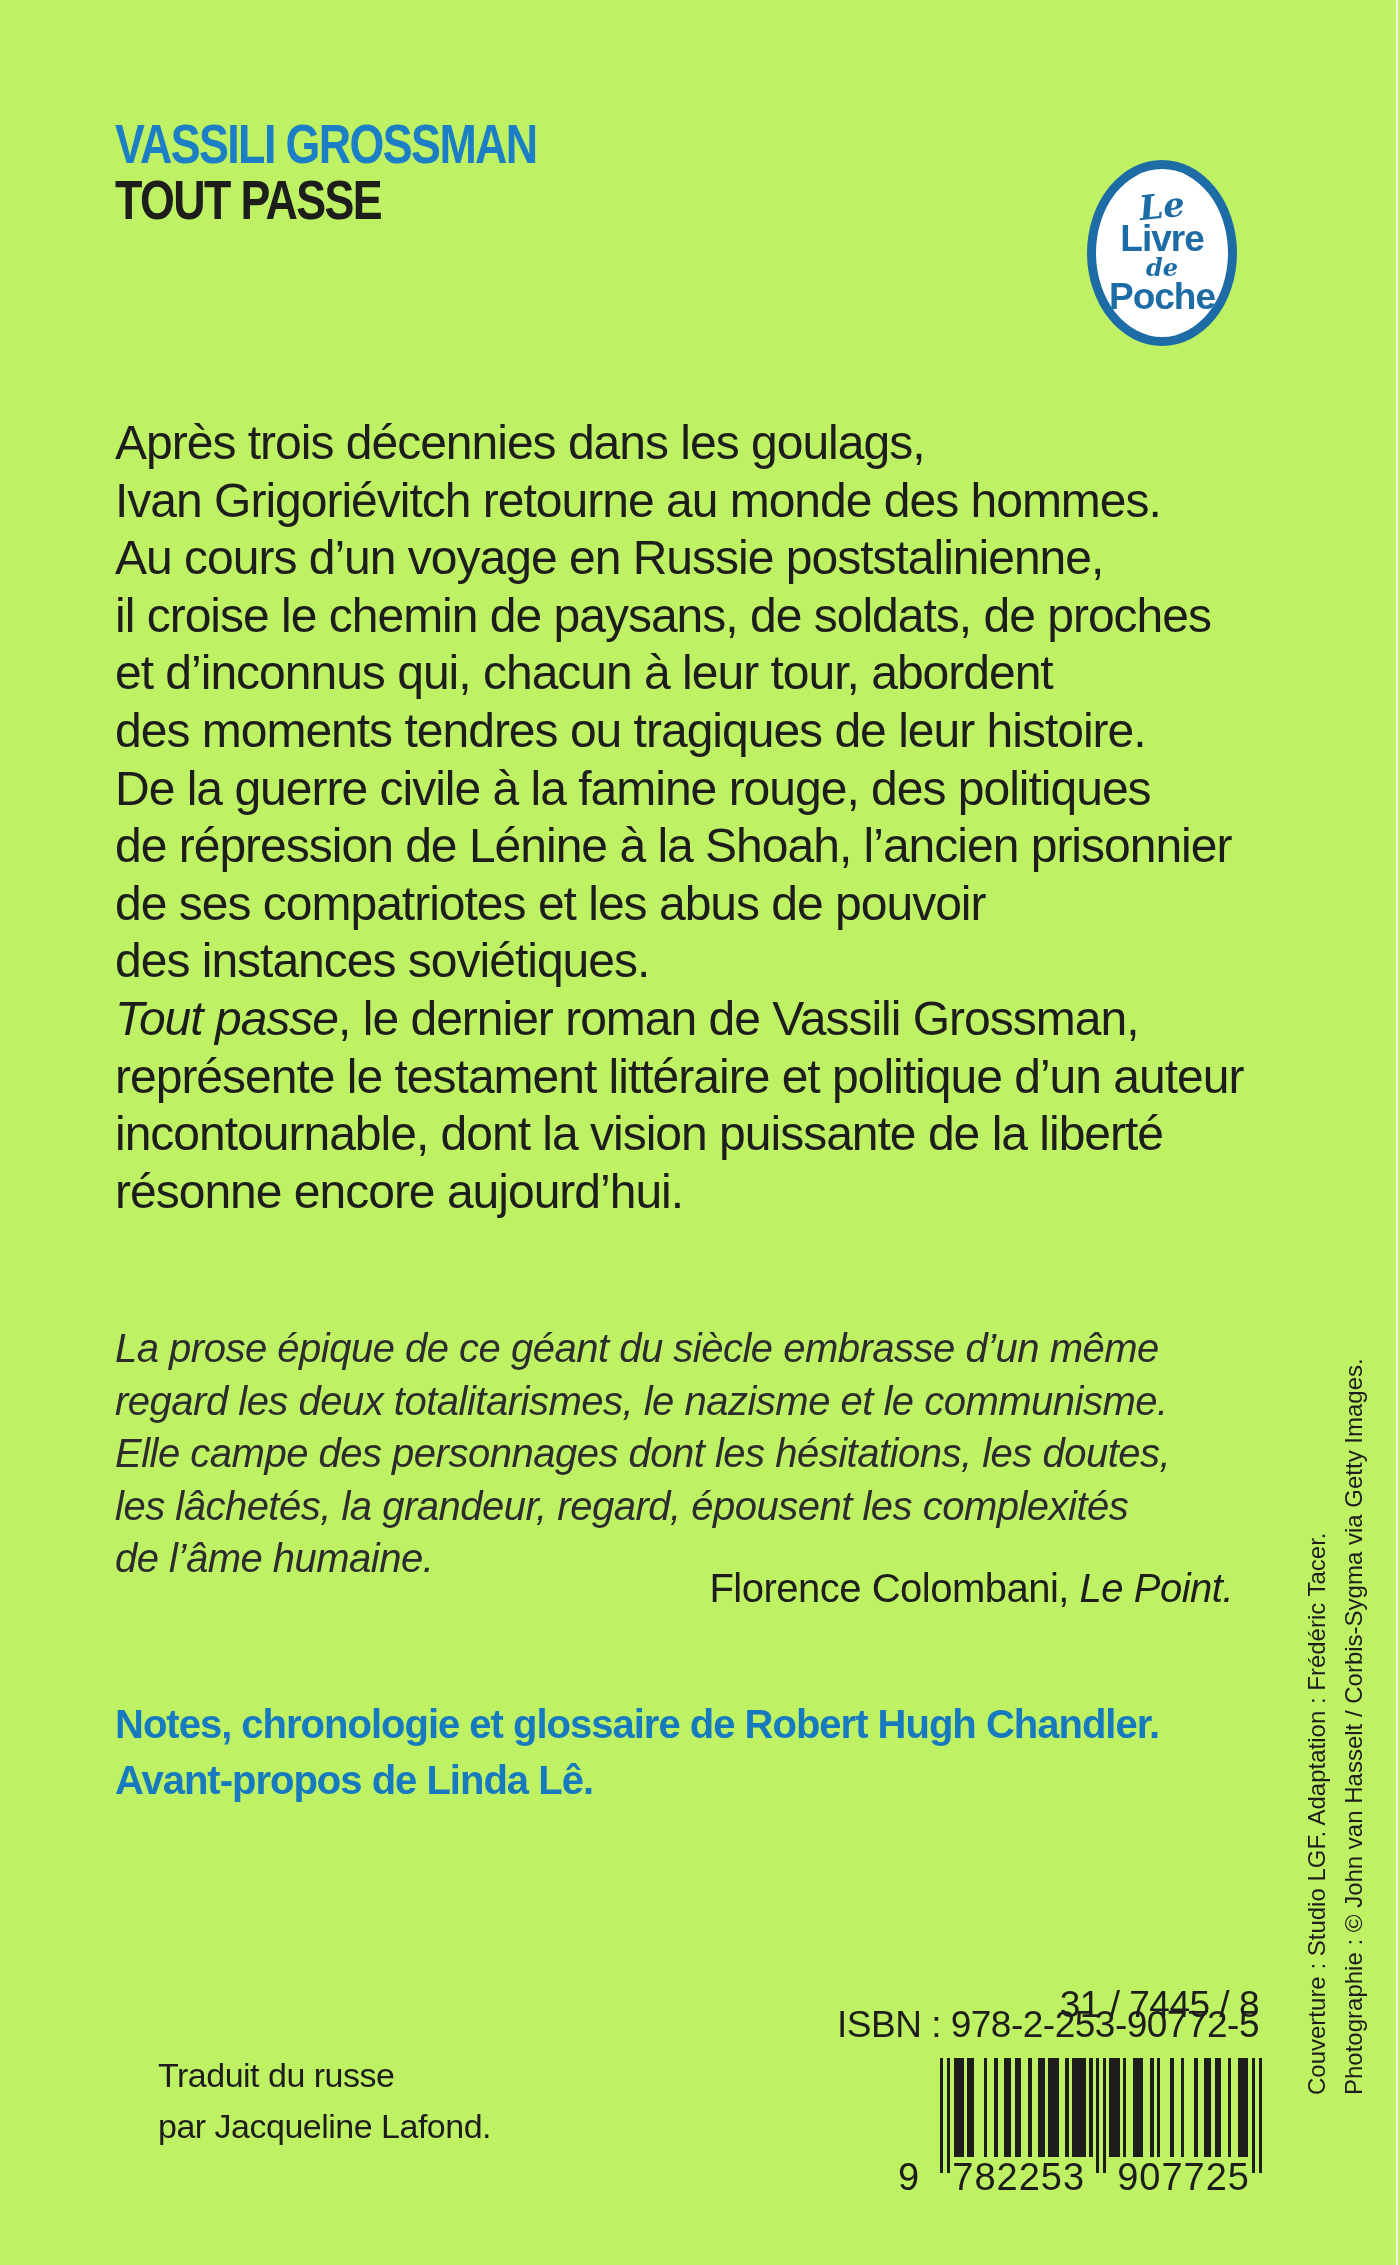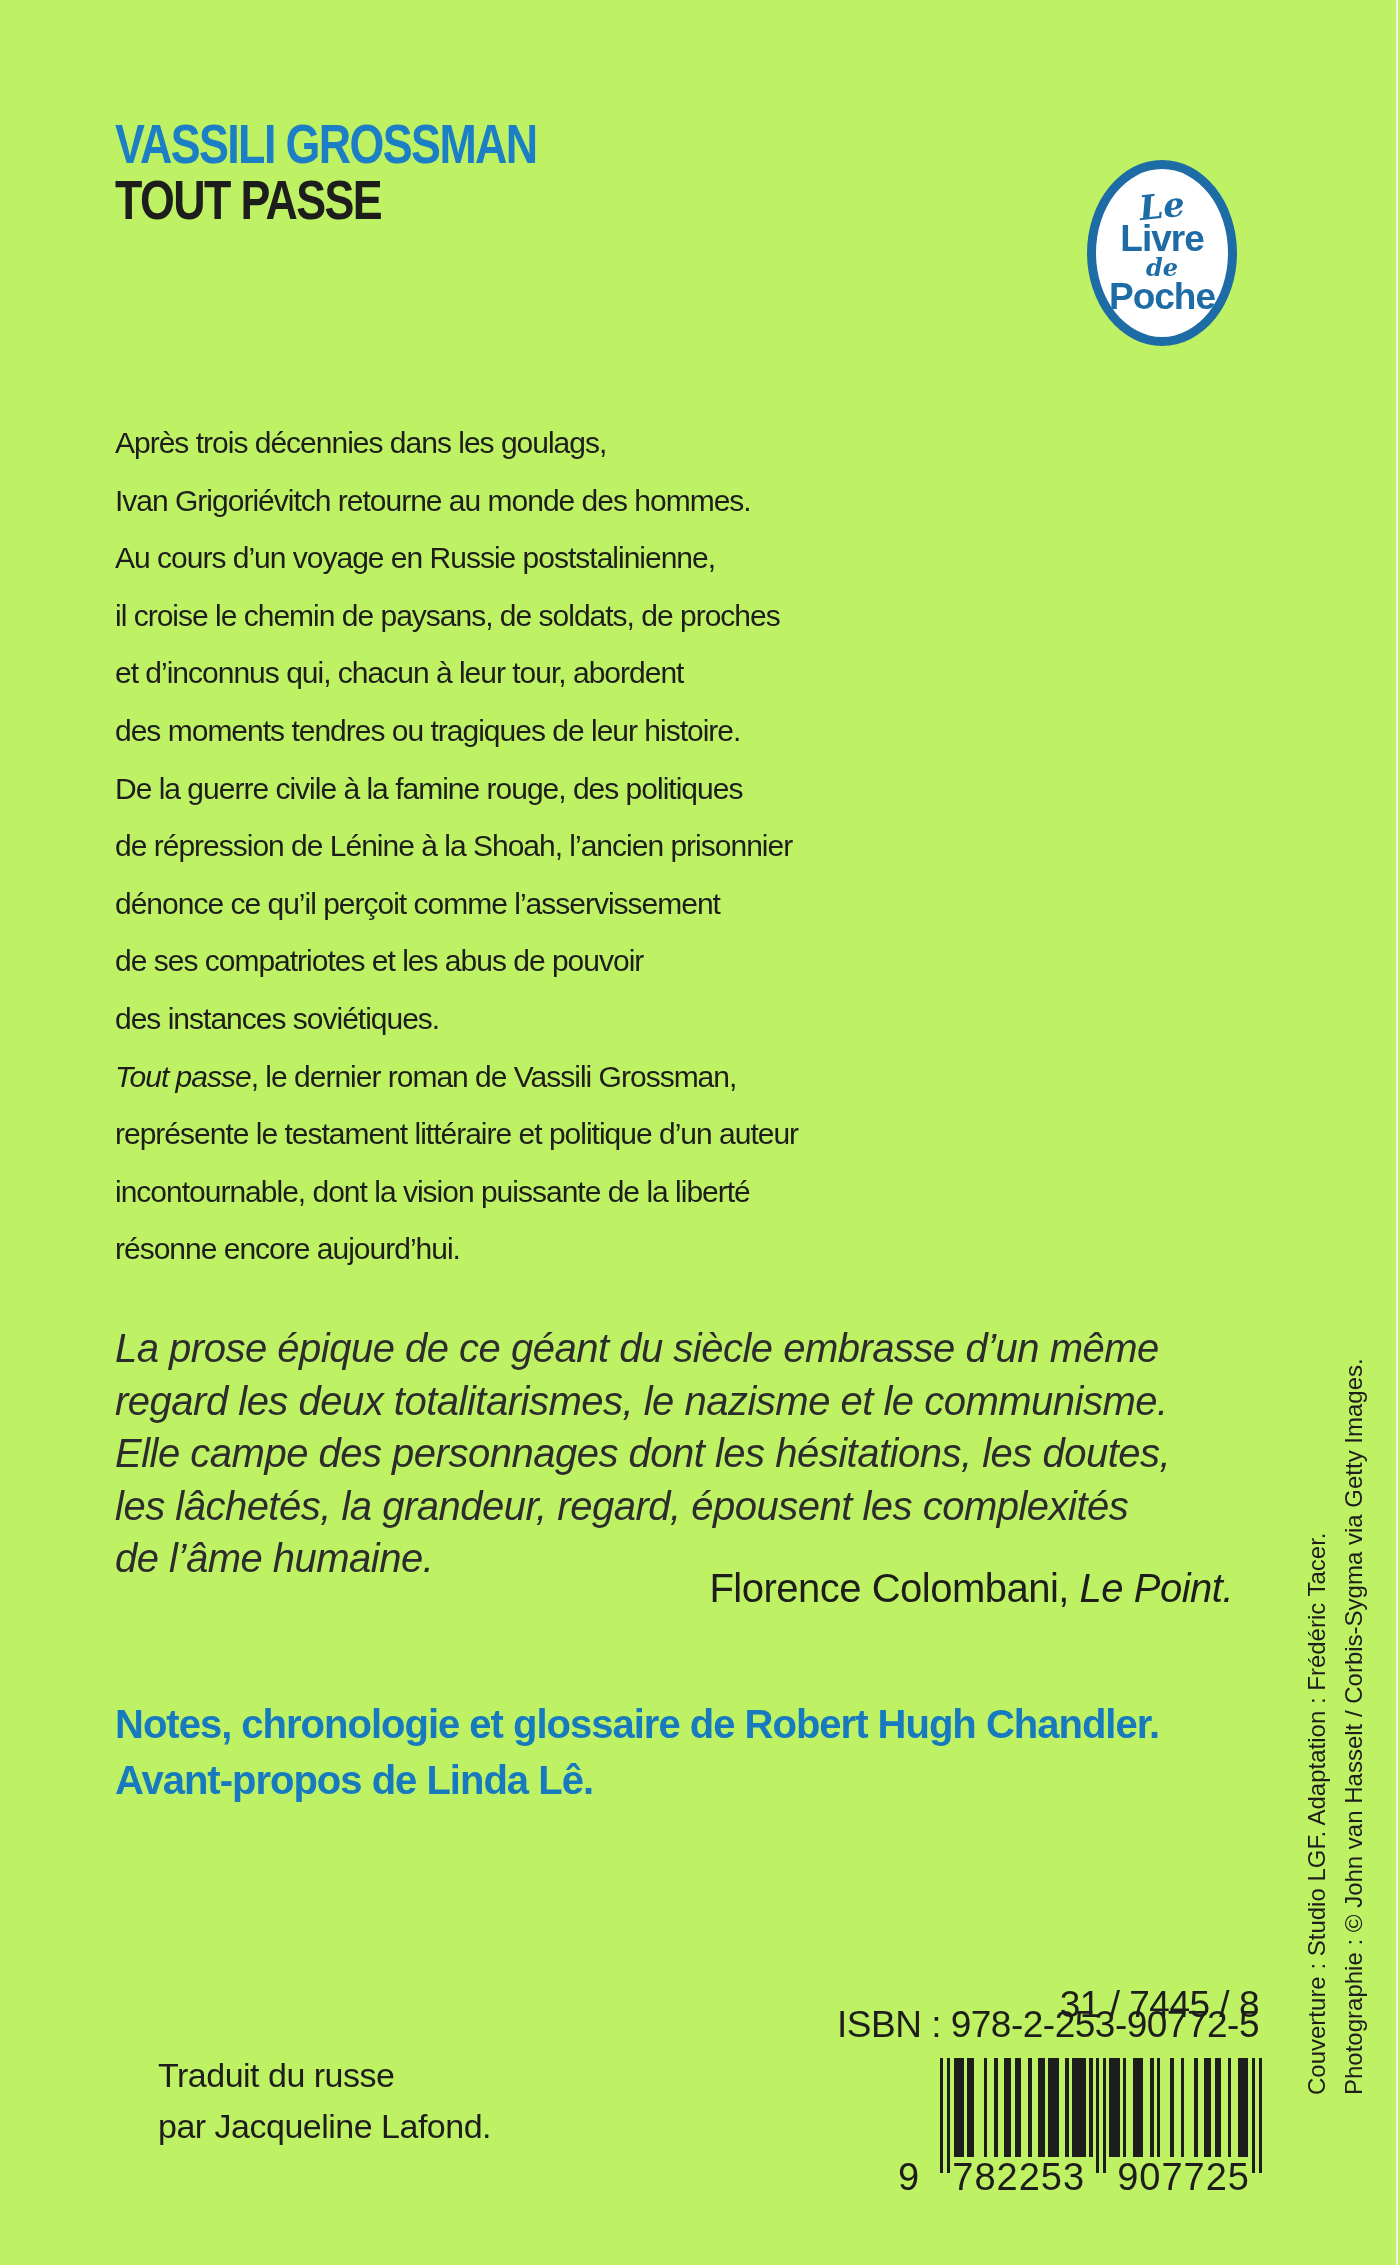--- a/index.html
+++ b/index.html
@@ -51,21 +51,21 @@
   .logo-de {
     font-family: "DejaVu Serif", serif;
     font-style: italic; font-weight: 700;
     font-size: 24px; line-height: 22px; text-align: center;
   }
   .logo-poche { font-size: 37px; font-weight: 700; line-height: 36px; letter-spacing: -1px; }
 
   
   .synopsis { position: absolute; left: 115px; top: 414px; }
   .synopsis .line {
-    font-size: 30px;
+    font-size: 48px;
     line-height: 57.6px;
     letter-spacing: -1px;
     white-space: nowrap;
     color: #1d1d1b;
   }
   .synopsis .line em { font-style: italic; }
 
   
   .quote { position: absolute; left: 115px; top: 1322px; }
   .quote .line {
@@ -158,21 +158,20 @@
 
   <div class="synopsis">
     <div class="line">Après trois décennies dans les goulags,</div>
     <div class="line">Ivan Grigoriévitch retourne au monde des hommes.</div>
     <div class="line">Au cours d’un voyage en Russie poststalinienne,</div>
     <div class="line">il croise le chemin de paysans, de soldats, de proches</div>
     <div class="line">et d’inconnus qui, chacun à leur tour, abordent</div>
     <div class="line">des moments tendres ou tragiques de leur histoire.</div>
     <div class="line">De la guerre civile à la famine rouge, des politiques</div>
     <div class="line">de répression de Lénine à la Shoah, l’ancien prisonnier</div>
-    <div class="line">dénonce ce qu’il perçoit comme l’asservissement</div>
     <div class="line">de ses compatriotes et les abus de pouvoir</div>
     <div class="line">des instances soviétiques.</div>
     <div class="line"><em>Tout passe</em><span>, le dernier roman de Vassili Grossman,</span></div>
     <div class="line">représente le testament littéraire et politique d’un auteur</div>
     <div class="line">incontournable, dont la vision puissante de la liberté</div>
     <div class="line">résonne encore aujourd’hui.</div>
   </div>
 
   <div class="quote">
     <div class="line">La prose épique de ce géant du siècle embrasse d’un même</div>

